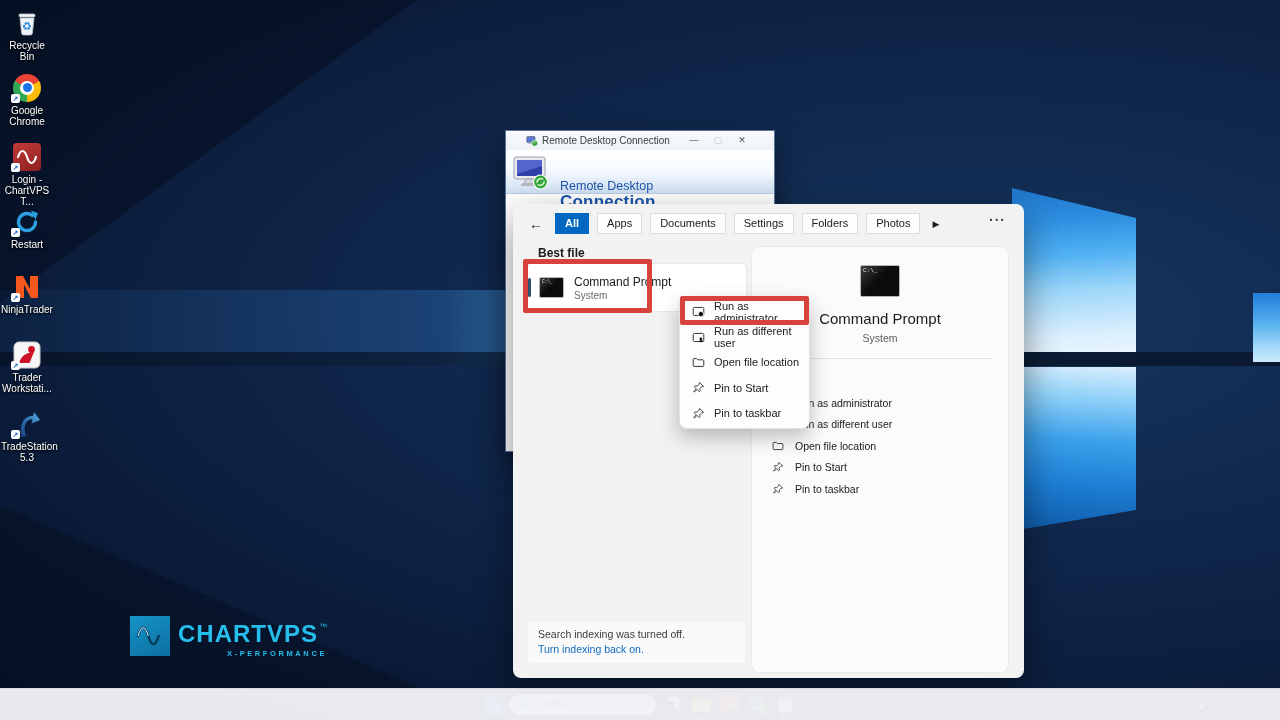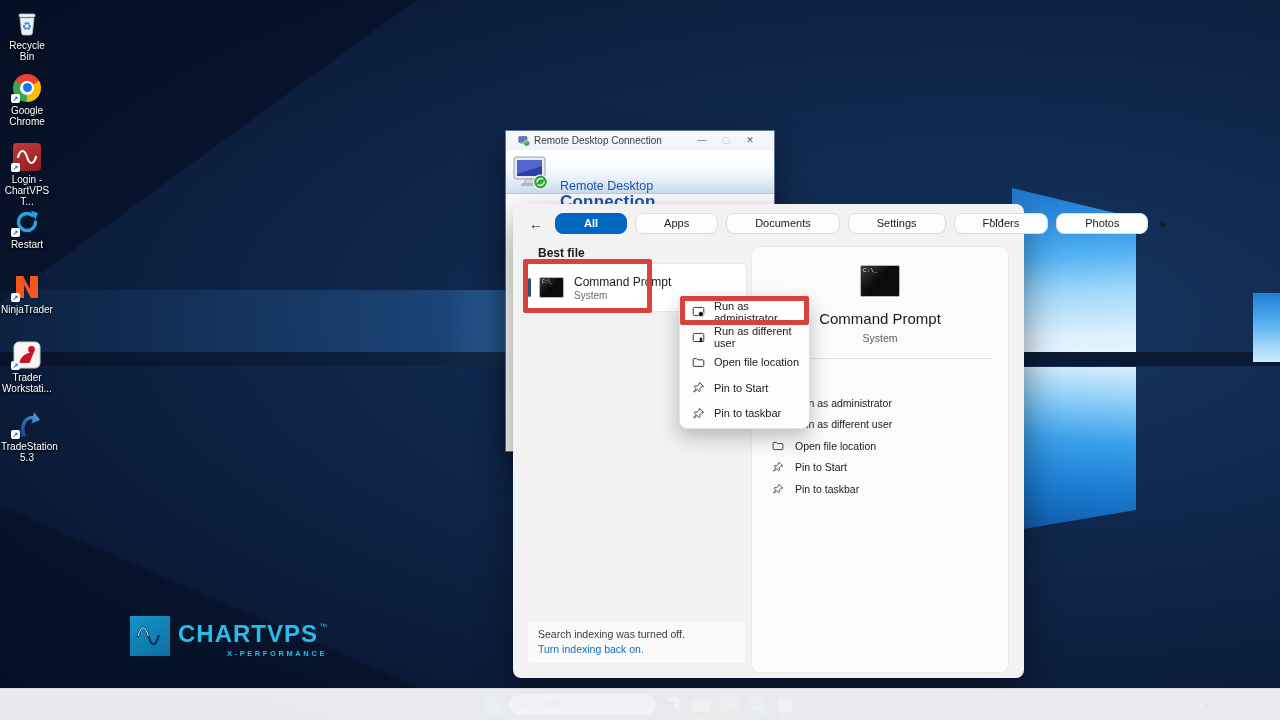--- a/index.html
+++ b/index.html
@@ -43,37 +43,37 @@
   .brand { position:absolute; left:86px; top:616px; z-index:1; display:flex; align-items:flex-start; gap:8px;margin-left:44px; }
   .brand-sq { width:40px; height:40px; background:linear-gradient(150deg,#1694c8,#0c6ea0); display:flex; align-items:center; justify-content:center; }
   .brand-col { padding-top:6px; }
   .brand-name { font-size:24px; font-weight:bold; letter-spacing:1px; color:#25bdec; line-height:1; display:inline-block; }
   .brand-tm { font-size:8px; color:#25bdec; vertical-align:top; display:inline-block; margin-left:1px; }
   .brand-sub { font-size:7.5px; letter-spacing:2.6px; color:#25bdec; text-align:right; margin-top:3px; font-weight:bold; }
 
   
   .rdc { position:absolute; left:505px; top:130px; width:270px; height:322px; z-index:2; background:#fff;
     border:1px solid #5a7396; box-shadow:0 12px 30px rgba(0,0,0,.45); }
-  .rdc-titlebar { height:19px; background:linear-gradient(#f7f9fc,#eef2f7); display:flex; align-items:center; padding:0 12px; }
+  .rdc-titlebar { height:19px; background:linear-gradient(#f7f9fc,#eef2f7); display:flex; align-items:center; padding:0 20px; }
   .rdc-title { font-size:10px; color:#3c3c3c; margin-left:4px; flex:1; white-space:nowrap; overflow:hidden; }
   .rdc-btn { width:24px; text-align:center; font-size:9px; color:#555; line-height:19px; }
   .rdc-btn.dim { color:#c0c6cd; }
   .rdc-header { height:44px; background:linear-gradient(180deg,#ffffff 0%,#f7fbff 45%,#cfe0f3 100%);
     display:flex; align-items:center; padding:2px 6px 0; border-bottom:1px solid #b9cde6; }
   .rdc-h-text { margin-left:8px; color:#1c55ac; }
   .rdc-h1 { font-size:12.5px; line-height:1.05;margin-top:45px; }
   .rdc-h2 { font-size:17px; font-weight:bold; line-height:1; letter-spacing:.2px; }
 
   
   .flyout { position:absolute; left:513px; top:204px; width:511px; height:474px; z-index:3;
     background:#f2f2f2; border-radius:8px; box-shadow:0 14px 36px rgba(0,0,0,.45); }
   .tabrow { position:absolute; left:16px; top:9px; right:40px; display:flex; align-items:center; gap:8px; }
   .backarrow { font-size:14px; color:#1a1a1a; margin-right:4px; }
-  .pill { font-size:11px; color:#1b1b1b; background:#fdfdfd; border:1px solid #dcdcdc; border-radius:8px;
-    padding:3px 28px; line-height:1.2; white-space:nowrap; }
+  .pill { font-size:11px; color:#1b1b1b; background:#fdfdfd; border:1px solid #dcdcdc; border-radius:0;
+    padding:3px 9px; line-height:1.2; white-space:nowrap; }
   .pill.active { background:#0067c0; border-color:#0067c0; color:#fff; font-weight:bold; }
   .expand { font-size:9px; color:#1b1b1b; margin-left:4px; }
   .more { position:absolute; right:18px; top:8px; font-size:14px; font-weight:bold; color:#444; letter-spacing:1px; }
   .bm-header { position:absolute; left:25px; top:42px; font-size:12px; font-weight:bold; color:#1b1b1b; }
   .bm-card { position:absolute; left:15px; top:60px; width:218px; height:47px; background:#fff; border-radius:4px;
     box-shadow:0 0 0 1px rgba(0,0,0,.04); display:flex; align-items:center; padding-left:11px; }
   .bm-accent { position:absolute; left:0; top:14px; width:3px; height:19px; background:#34506f; border-radius:2px; }
   .bm-title { font-size:12px; color:#1b1b1b; }
   .bm-sub { font-size:10px; color:#6a6a6a; margin-top:1px; }
   .cmdicon { position:relative; background:#0c0c0c; border:1px solid #b5b5b5; border-radius:2px; overflow:hidden; }

